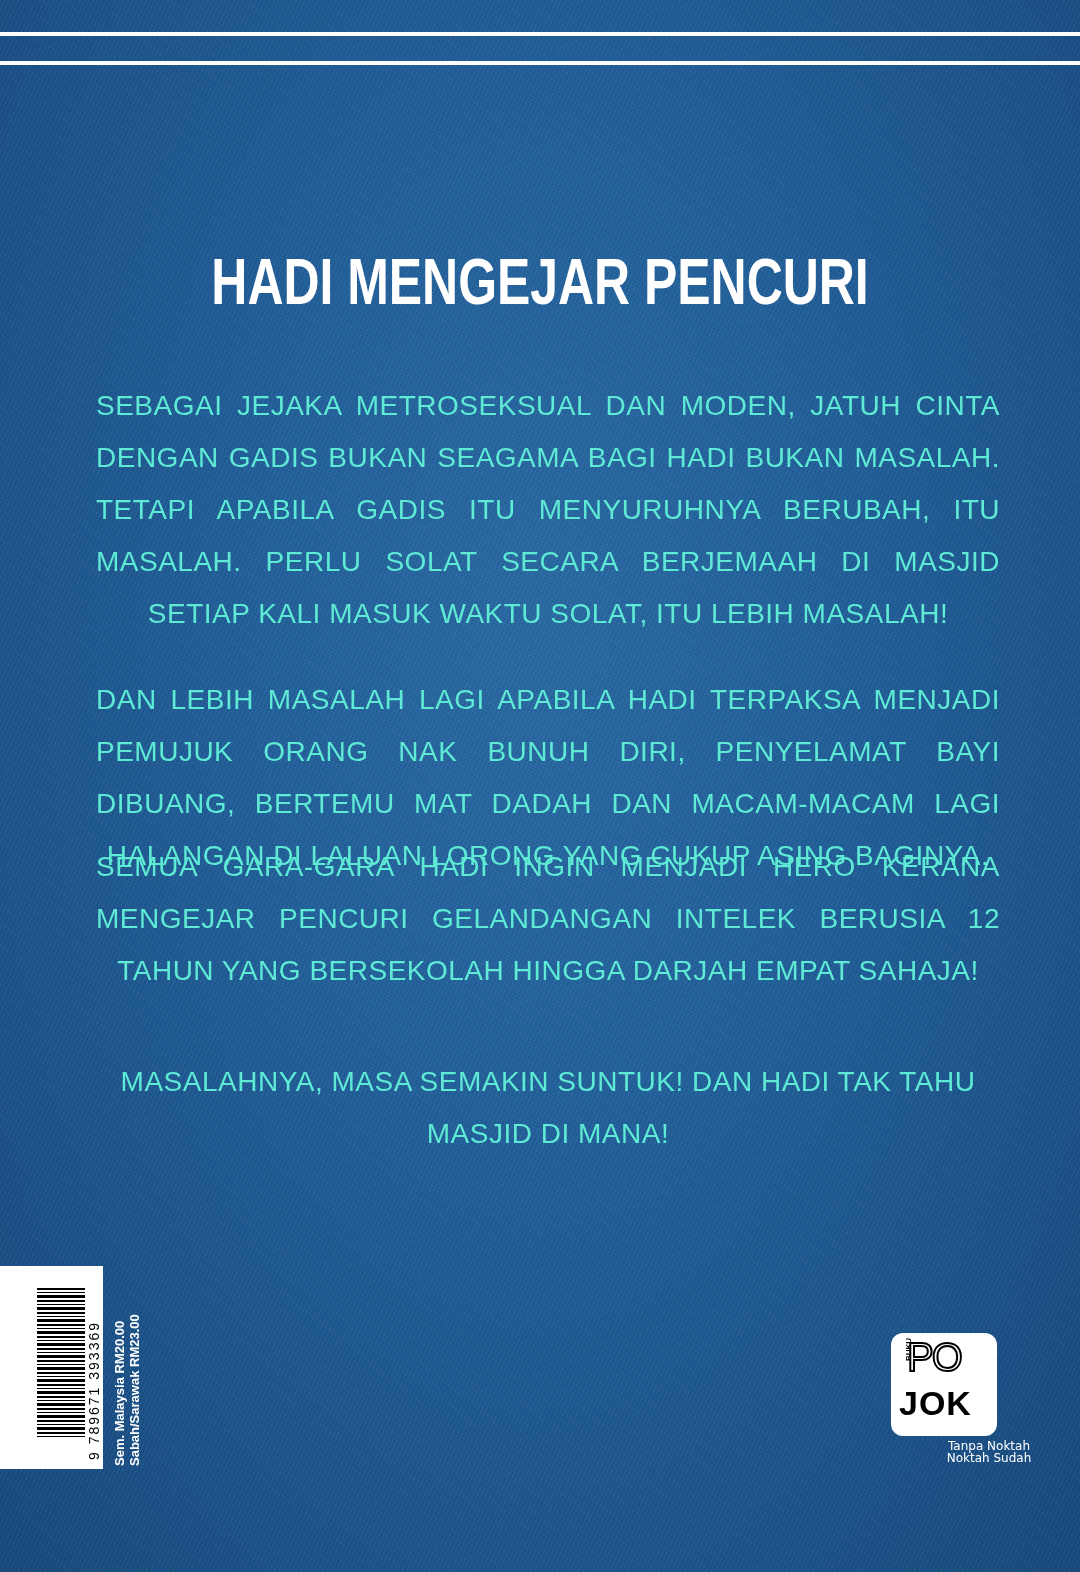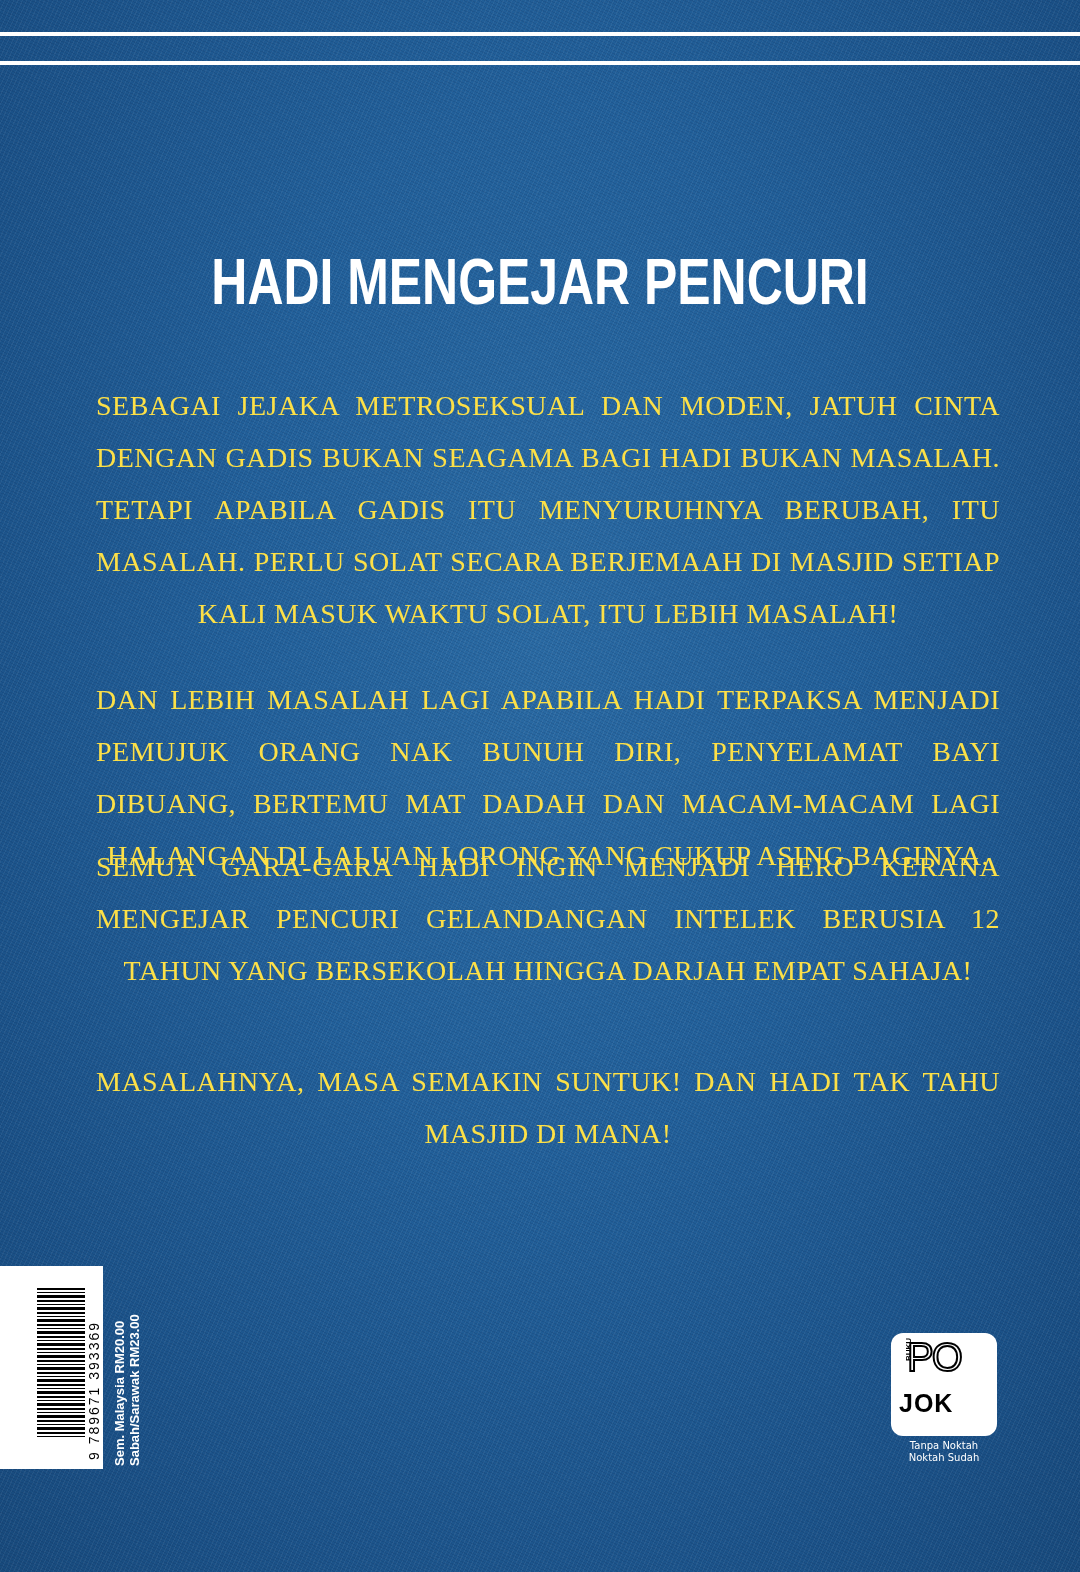--- a/index.html
+++ b/index.html
@@ -44,34 +44,34 @@
       line-height: 80px;
       color: #ffffff;
     }
 
     .blurb {
       position: absolute;
       left: 96px;
       width: 904px;
       text-align: justify;
       text-align-last: center;
-      font-family: Liberation Serif, serif;
+      font-family: Liberation Sans, sans-serif;
       font-size: 28px;
       line-height: 52px;
-      color: #fde047;
+      color: #5eead4;
       letter-spacing: 0.5px;
       text-transform: uppercase;
     }
     .blurb .inner {
       display: block;
     }
     .p1 { top: 380px; }
     .p2 { top: 674px; }
     .p3 { top: 841px; }
-    .p4 { top: 1056px; }
+    .p4 { top: 1056px; text-align: center; }
 
     .barcode-box {
       position: absolute;
       left: 0;
       top: 1266px;
       width: 103px;
       height: 203px;
       background: #ffffff;
     }
     .barcode {
@@ -142,33 +142,33 @@
       color: #ffffff;
       -webkit-text-stroke: 2px #000;
       letter-spacing: -2px;
     }
     .logo .jok {
       position: absolute;
       left: 8px;
       top: 50px;
       font-family: "Liberation Sans", sans-serif;
       font-weight: bold;
-      font-size: 25px;
+      font-size: 34px;
       line-height: 40px;
       color: #000000;
       letter-spacing: 1px;
     }
     .tagline {
       position: absolute;
-      left: 888px;
+      left: 933px;
       top: 1440px;
       width: 112px;
       text-align: center;
       font-family: "DejaVu Sans", sans-serif;
-      font-size: 10px;
+      font-size: 12px;
       line-height: 12px;
       color: #ffffff;
     }
   </style>
 </head>
 <body>
 
 <div class="rule top"></div>
 <div class="rule second"></div>
 

